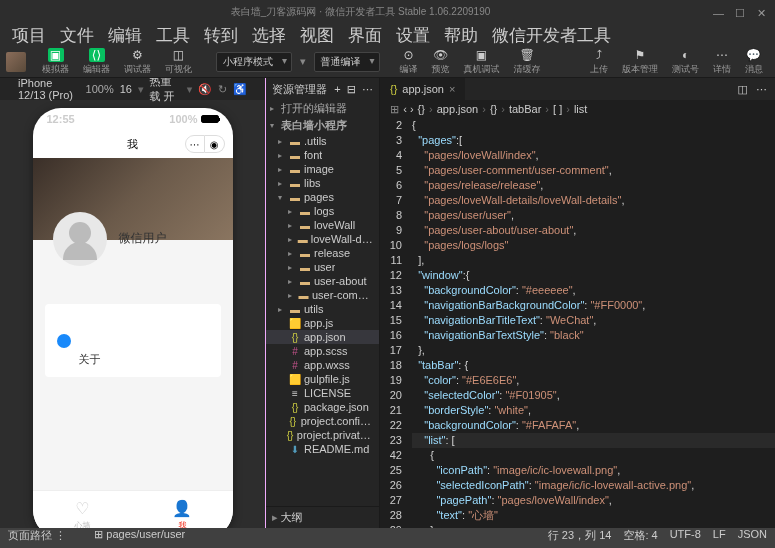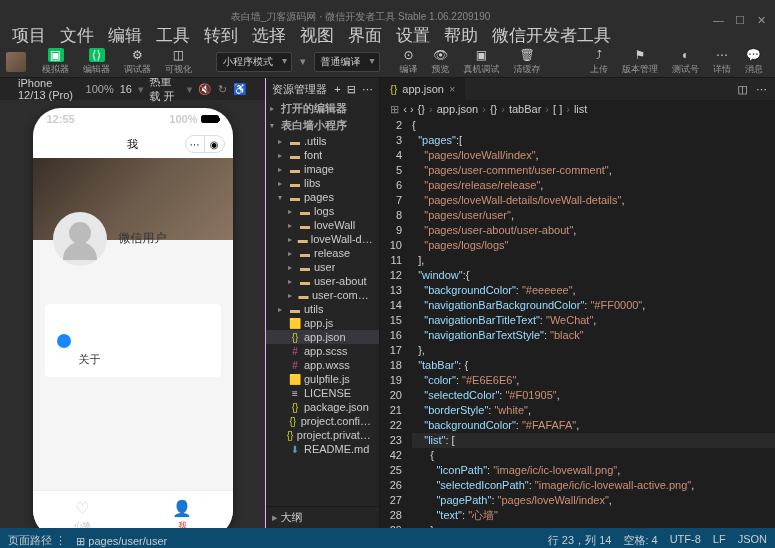--- a/index.html
+++ b/index.html
@@ -1,17 +1,17 @@
 <!DOCTYPE html>
 <html><head>
 <meta charset="utf-8">
 <style>
 *{margin:0;padding:0;box-sizing:border-box;font-family:-apple-system,"Segoe UI",sans-serif;font-size:11px;color:#ccc}
 body{background:#1e1e1e;width:775px;height:548px;overflow:hidden;display:flex;flex-direction:column}
-.titlebar{height:24px;background:#2d2d2d;display:flex;align-items:flex-end;padding:0 8px;justify-content:space-between}
+.titlebar{height:24px;background:#2d2d2d;display:flex;align-items:center;padding:0 8px;justify-content:space-between}
 .titlebar .title{color:#888;font-size:10px}
 .win-controls{display:flex;gap:12px}
 .win-controls span{width:10px;height:10px;color:#999;cursor:pointer}
 .menubar{height:22px;background:#2d2d2d;display:flex;align-items:center;padding:0 6px;gap:2px}
 .menubar span{padding:2px 6px;font-size:17px;color:#ccc;cursor:pointer}
 .toolbar{height:32px;background:#2d2d2d;display:flex;align-items:center;padding:0 6px;gap:4px;border-bottom:1px solid #1a1a1a}
 .avatar{width:20px;height:20px;background:linear-gradient(135deg,#8a6d5a,#5a4a3a);border-radius:2px;margin-right:6px}
 .tb-btn{display:flex;flex-direction:column;align-items:center;padding:2px 6px;cursor:pointer}
 .tb-btn .ic{width:16px;height:14px;display:flex;align-items:center;justify-content:center;font-size:12px}
 .tb-btn .lbl{font-size:9px;color:#999;margin-top:1px}
@@ -67,21 +67,21 @@
 .ed-tab .close{color:#888;cursor:pointer}
 .ed-tabs .acts{margin-left:auto;padding:0 8px;display:flex;gap:8px;color:#888}
 .breadcrumb{height:18px;display:flex;align-items:center;padding:0 10px;font-size:9px;color:#888;gap:4px}
 .code{flex:1;display:flex;overflow:auto;font-family:Consolas,monospace;font-size:10px;line-height:15px}
 .gutter{width:28px;text-align:right;padding-right:6px;color:#5a5a5a;user-select:none;flex-shrink:0}
 .code-lines{flex:1;white-space:pre;padding-left:4px}
 .code-lines .s{color:#ce9178}
 .code-lines .k{color:#9cdcfe}
 .code-lines .p{color:#d4d4d4}
 .line-hl{background:#2a2a2a;display:inline-block;width:100%}
-.statusbar{height:20px;background:#0c4a6e;display:flex;align-items:flex-end;padding:0 8px;font-size:9px;color:#999;gap:10px}
+.statusbar{height:20px;background:#404040;display:flex;align-items:flex-start;padding:0 8px;font-size:9px;color:#999;gap:28px}
 .statusbar .right{margin-left:auto;display:flex;gap:12px}
 .folder-ic{color:#dcb67a}
 .js-ic{color:#cbcb41}
 .json-ic{color:#cbcb41}
 .scss-ic{color:#c6538c}
 .md-ic{color:#519aba}
 </style>
 </head>
 <body>
 
@@ -239,21 +239,21 @@
       <span>资源管理器</span>
       <div class="acts">
         <span>+</span>
         <span>⊟</span>
         <span>⋯</span>
       </div>
     </div>
     <div class="tree" id="tree">
         <div class="tree-item">
           <span class="arrow">▸</span>
-          <span class="name" style="font-weight:700;color:#aaa">打开的编辑器</span>
+          <span class="name" style="font-weight:400;color:#aaa">打开的编辑器</span>
         </div>
         <div class="tree-item">
           <span class="arrow">▾</span>
           <span class="name" style="font-weight:600;color:#aaa">表白墙小程序</span>
         </div>
         <div class="tree-item indent-1">
           <span class="arrow">▸</span>
           <span class="fic folder-ic">▬</span>
           <span class="name">.utils</span>
         </div>

